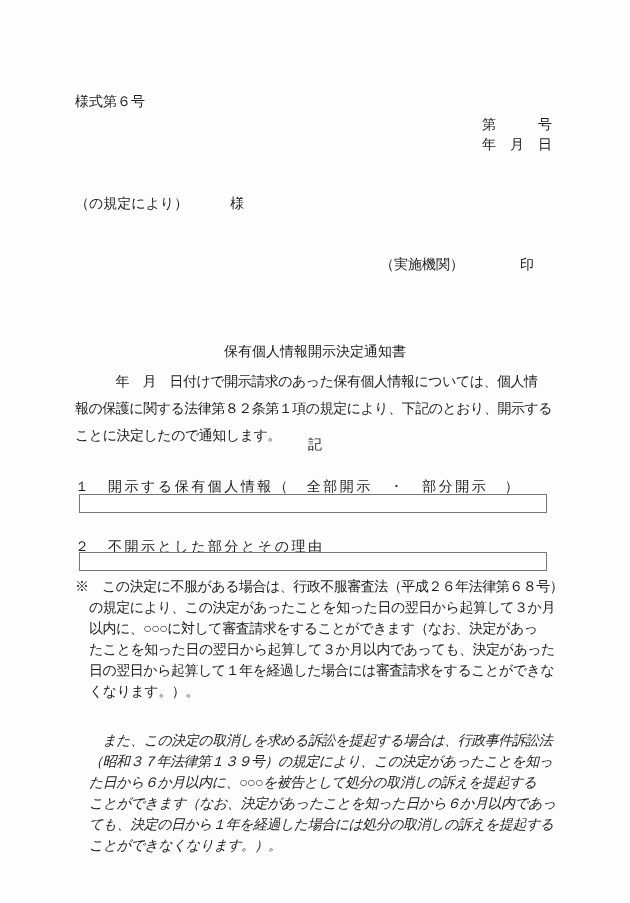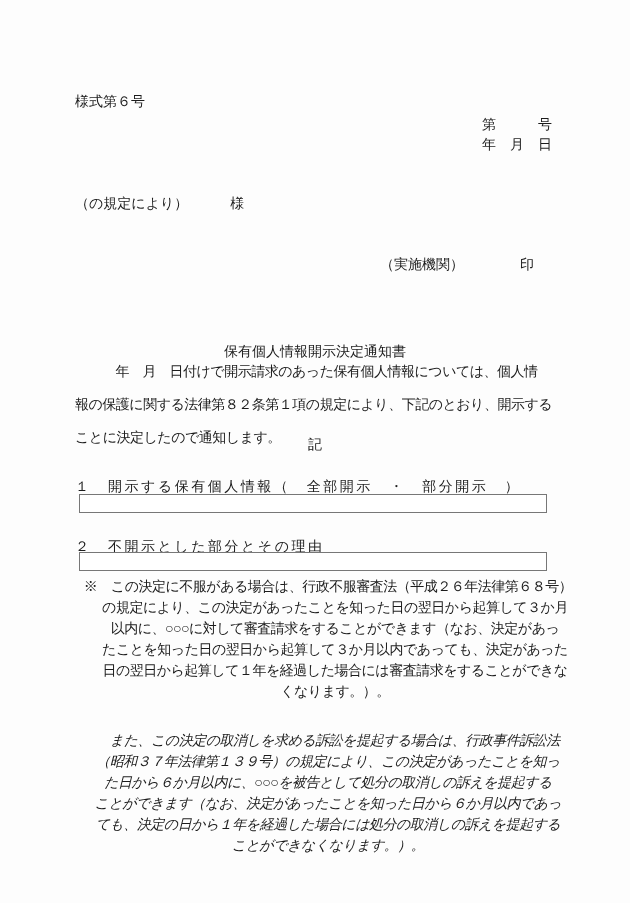--- a/index.html
+++ b/index.html
@@ -24,22 +24,22 @@
   .ref-block { left: 482px; top: 115px; text-align: left; }
   .ref-block div { line-height: 20px; }
 
   .addressee { left: 75px; top: 194px; }
 
   .issuer { left: 380px; top: 255px; }
 
   .doc-title { left: 0; top: 314px; width: 630px; text-align: center; margin-top: 28px; }
 
   .body-par {
-    left: 75px; top: 355px; width: 492px;
-    line-height: 33px;
+    left: 75px; top: 368px; width: 492px;
+    line-height: 27px;
     letter-spacing: -0.5px;
     white-space: pre-line;
   }
 
   .ki-heading { left: 0; top: 435px; width: 630px; text-align: center; }
 
   .item-label { letter-spacing: 2.5px; }
   .item1-label { left: 75px; top: 477px; }
   .item2-label { left: 75px; top: 537px; }
 
@@ -51,21 +51,20 @@
     border: 1px solid #777777;
     background: #ffffff;
   }
   .box1 { top: 494px; }
   .box2 { top: 552px; }
 
   .note {
     line-height: 21px;
     letter-spacing: -0.5px;
     white-space: pre-line;
-    text-align: center;
   }
   .note1 {
     left: 75px; top: 576px; width: 492px;
     padding-left: 14px;
     text-indent: -14px;
   }
   .note2 {
     left: 89px; top: 730px; width: 478px; font-style: italic;
   }
 </style>

